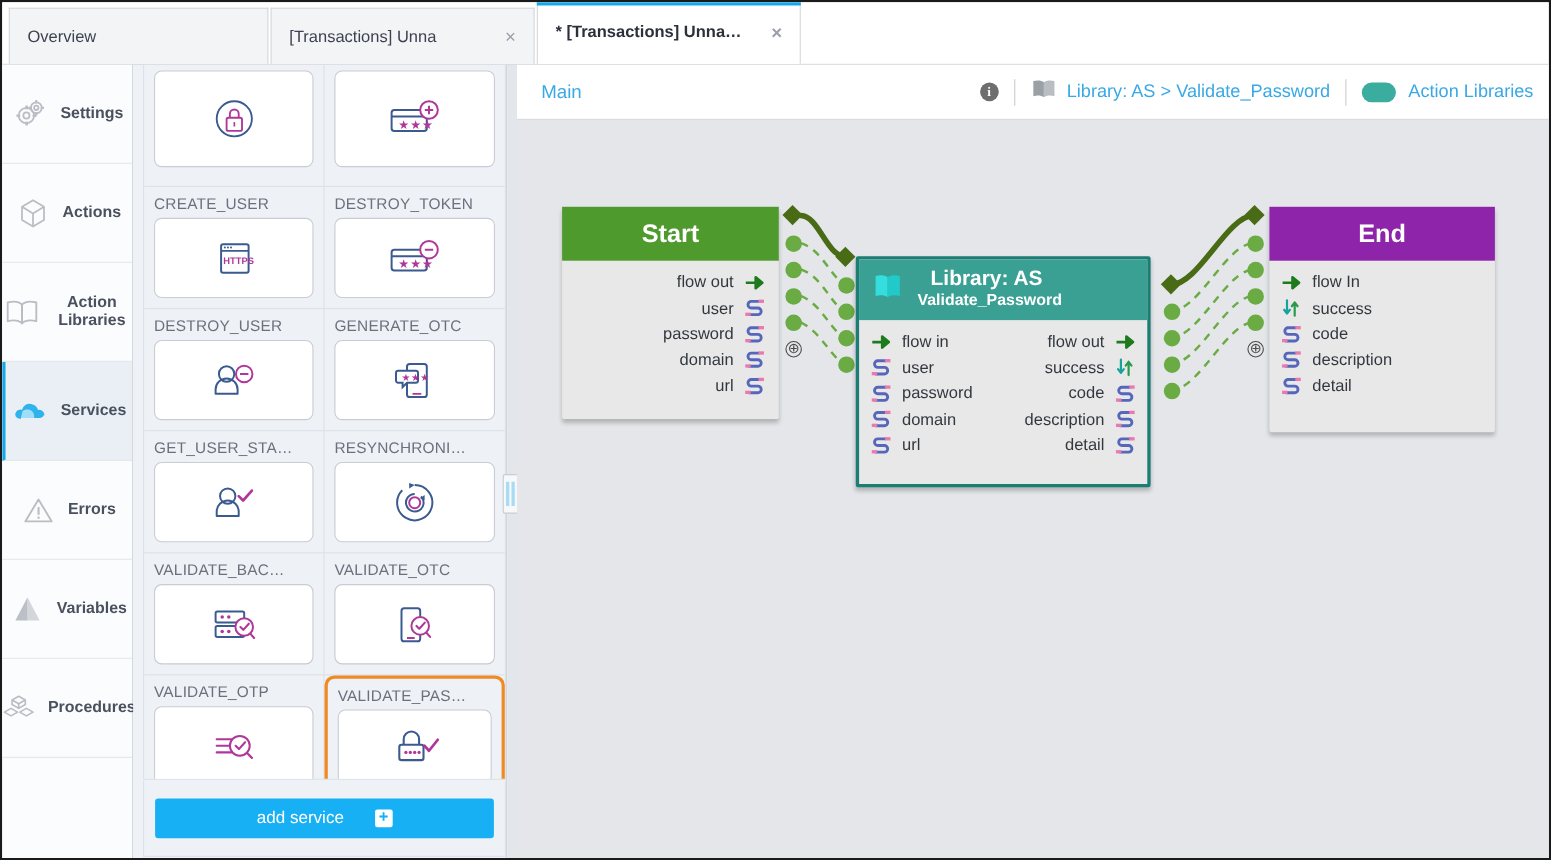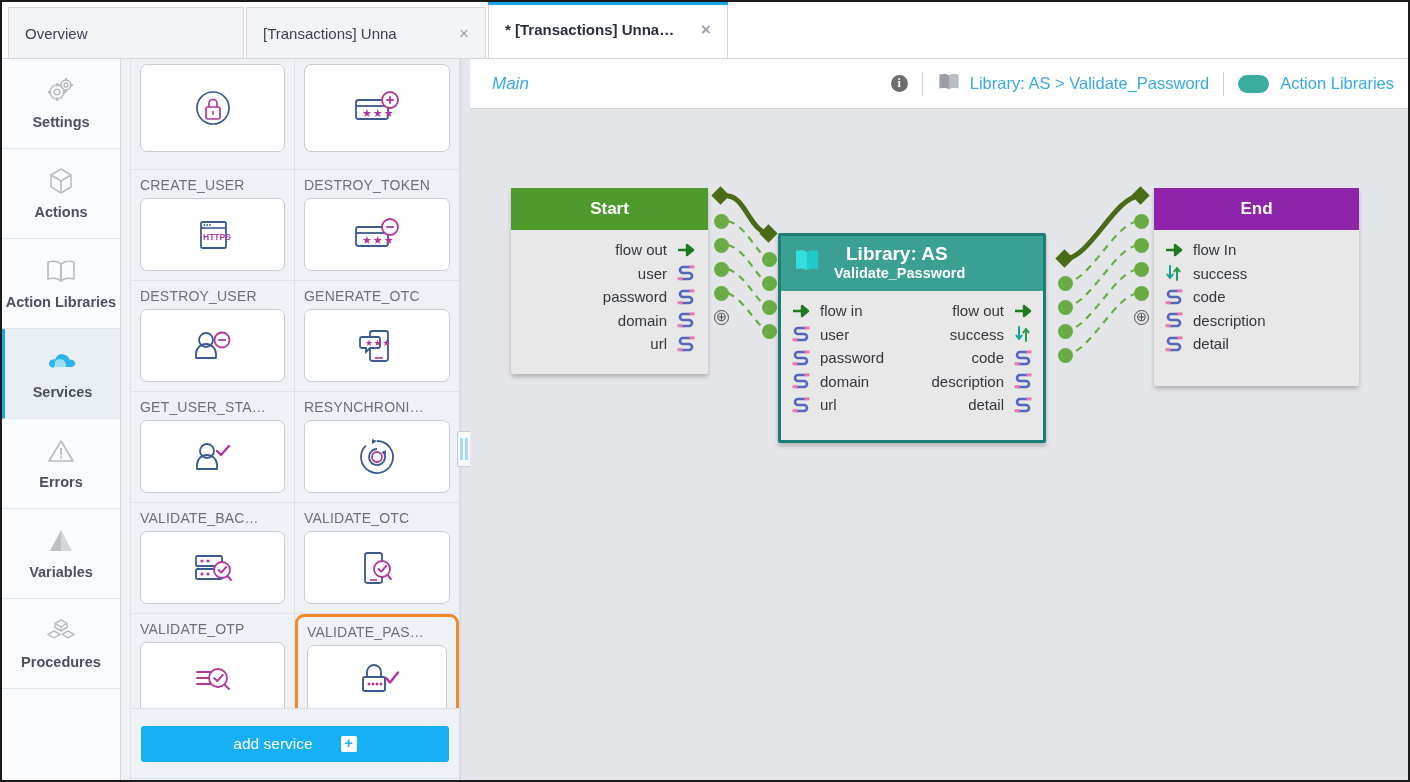--- a/index.html
+++ b/index.html
@@ -65,21 +65,21 @@
   #rail {
     position: absolute; left: 0; top: 57px;
     width: 119px; height: 721px;
     background: #fbfcfd;
     border-right: 1px solid #d4d8dd;
   }
   .rail-item {
     position: relative;
     height: 90px;
     border-bottom: 1px solid #e3e6ea;
-    display: flex; flex-direction: column;
+    display: flex; flex-direction: row;
     align-items: center; justify-content: center;
     gap: 9px;
     cursor: pointer;
     background: #fbfcfd;
   }
   .rail-item.active {
     background: #e9eff5;
     border-left: 3px solid #17a7e8;
   }
   .rail-label {
@@ -193,21 +193,20 @@
     position: relative;
     height: 50px;
     background: #ffffff;
     border-bottom: 1px solid #d4d8dd;
     display: flex; align-items: center;
     padding: 0 14px;
   }
   #breadcrumb-main {
     font-size: 17px; color: #38a9e4; cursor: pointer;
     margin-left: 8px;
-    font-style: italic;
   }
   #header-right {
     margin-left: auto;
     display: flex; align-items: center; gap: 0;
   }
   .hdr-sep {
     width: 1px; height: 24px; background: #c8ccd3; margin: 0 14px;
   }
   #info-icon {
     width: 17px; height: 17px; border-radius: 50%;
@@ -239,21 +238,21 @@
 
   
   .node {
     position: absolute;
     background: #e8e8e8;
     border-radius: 2px;
     box-shadow: 0 3px 4px rgba(0,0,0,0.22);
   }
   .node-header {
     color: #ffffff;
-    font-size: 17px; font-weight: bold;
+    font-size: 23px; font-weight: bold;
     text-align: center;
     padding: 11px 0;
   }
   .node-body { padding: 8px 10px 12px 10px; }
   .port-row {
     display: flex; align-items: center;
     height: 23.5px;
     font-size: 15px; color: #33383f;
     cursor: pointer;
   }

